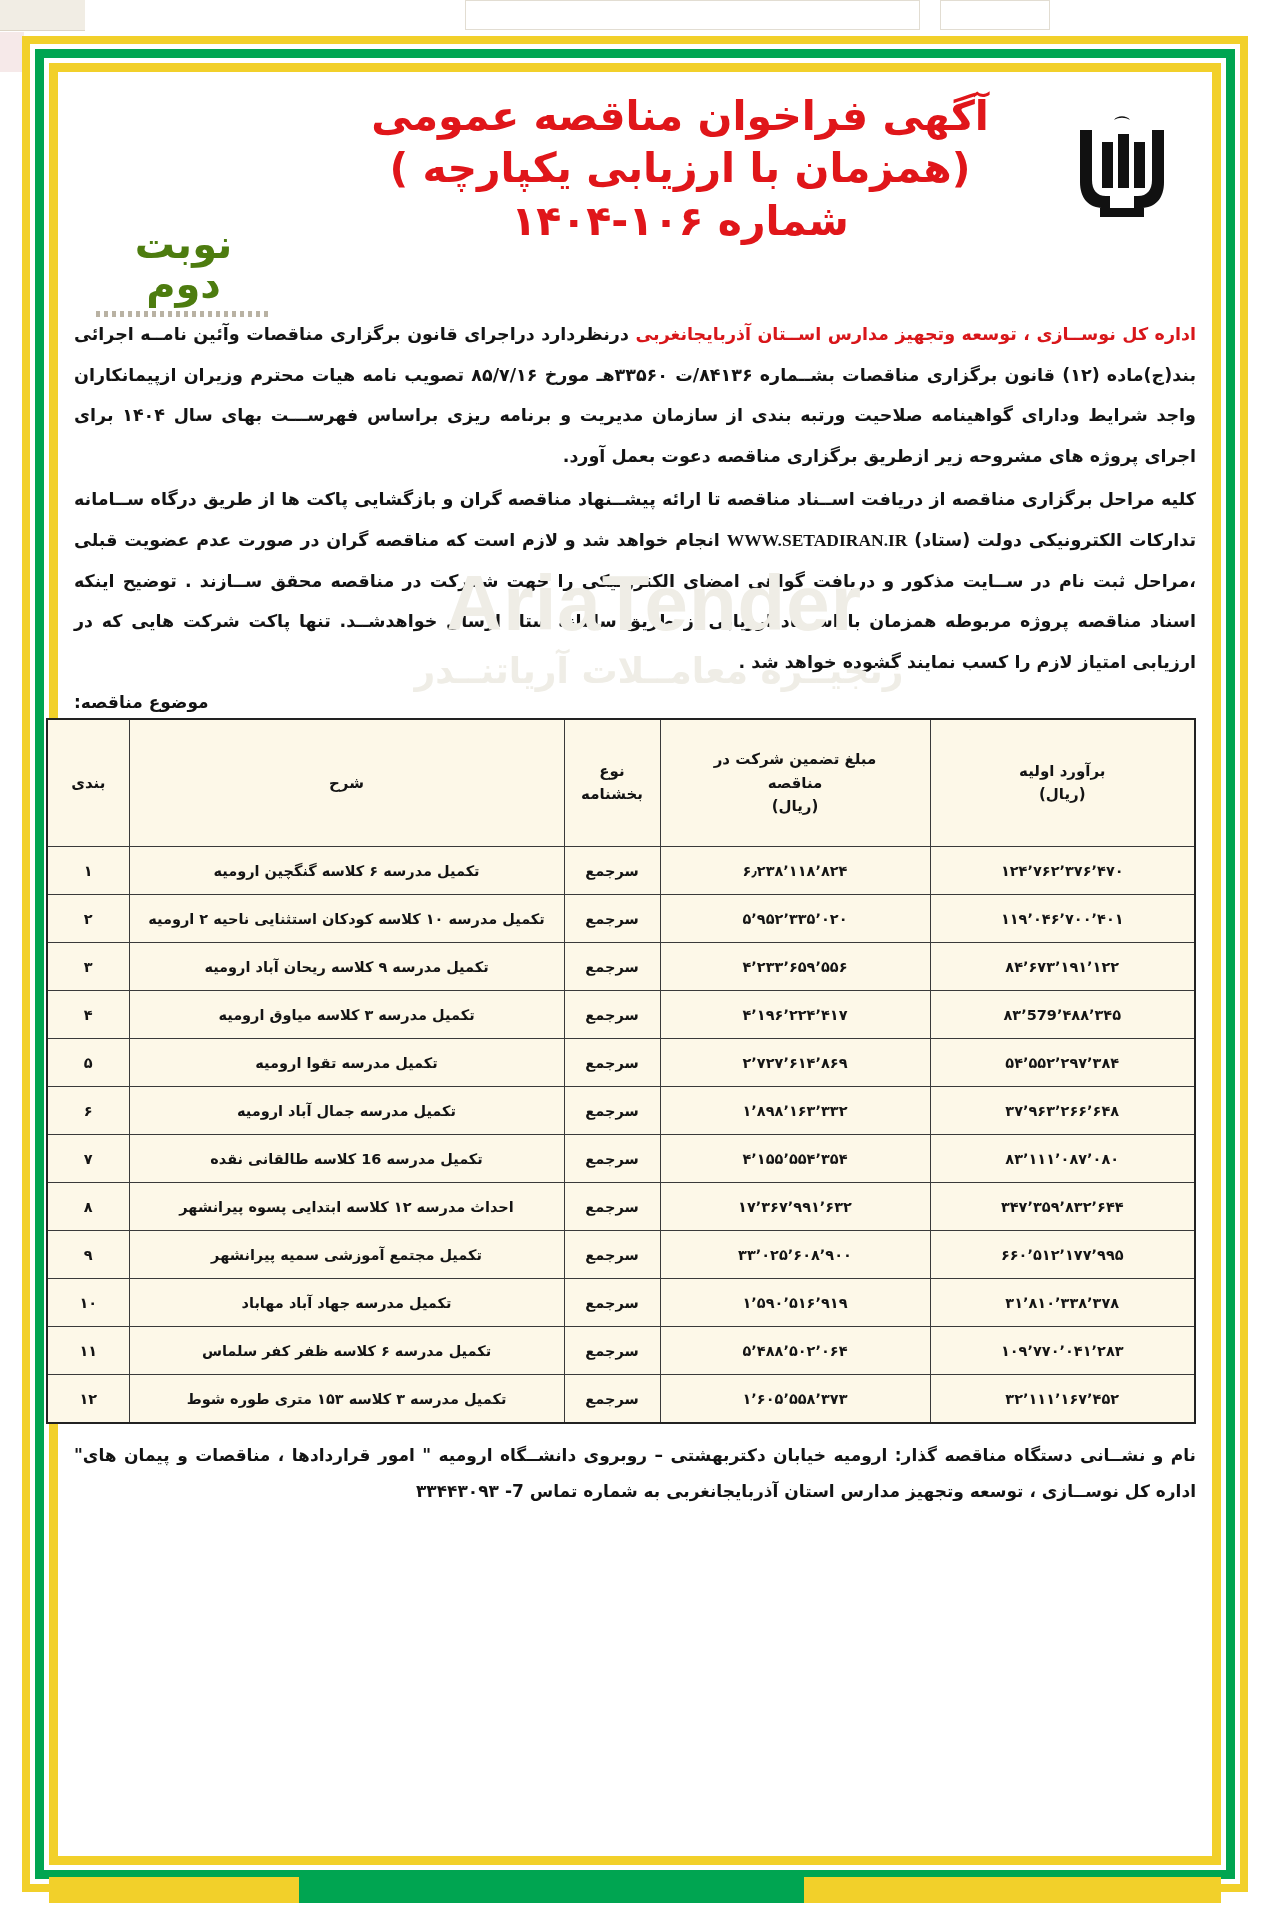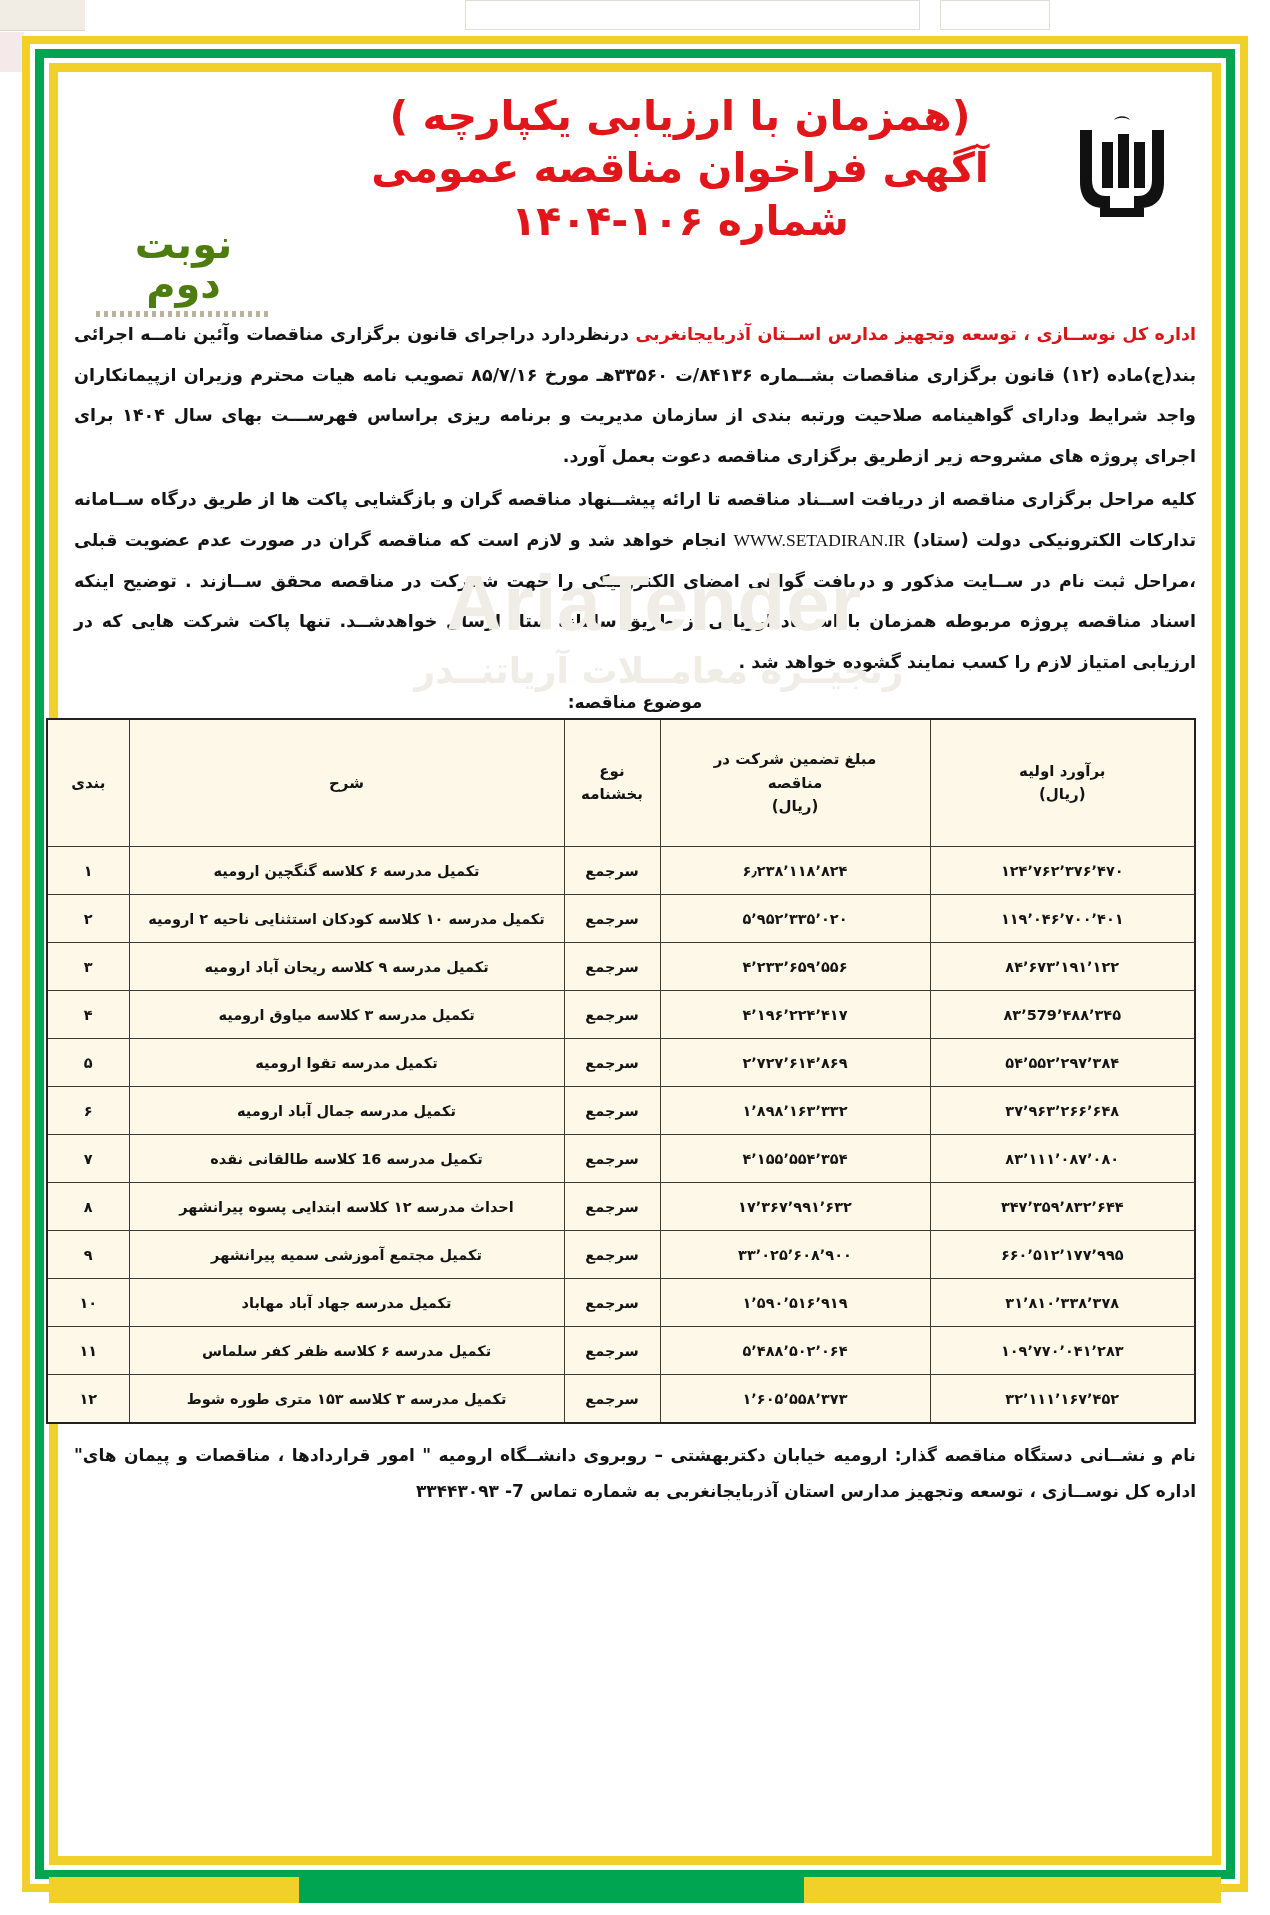--- a/index.html
+++ b/index.html
@@ -78,24 +78,24 @@
     font-size:17.5px;
     line-height:2.32;
     text-align:justify;
     text-justify:inter-word;
     color:#141414;
     font-weight:bold;
     font-family:"DejaVu Sans","Liberation Sans",sans-serif;
   }
   p.para.lead{color:#141414;}
   .red{color:#d8161a;}
-  .ltr{direction:ltr;display:inline-block;unicode-bidi:embed;font-family:"Liberation Serif",serif;font-weight:normal;}
+  .ltr{direction:ltr;display:inline-block;unicode-bidi:embed;font-family:"Liberation Serif",serif;font-weight:bold;}
 
   .subject-label{
-    font-size:17px;font-weight:bold;color:#141414;margin:10px 0 6px 0;text-align:center;
+    font-size:17px;font-weight:bold;color:#141414;margin:10px 0 6px 0;text-align:left;
   }
 
   
   .tbl-wrap{position:relative;}
   table.tender{
     width:100%;border-collapse:collapse;
     background:#fdf8e8;
     table-layout:fixed;
     border:2px solid #222;
   }
@@ -186,22 +186,22 @@
             <path d="M56 22 h11 v54 h-11 z"></path>
             <path d="M72 30 h11 v46 h-11 z"></path>
             <path d="M102 18 h-12 v50 c0 10 -5 16 -14 16 h-4 v12 h6 c16 0 24 -10 24 -26 z"></path>
             <path d="M38 96 h44 v9 h-44 z"></path>
             <path d="M52 8 c3 -5 13 -5 16 0 c-5 -3 -11 -3 -16 0 z"></path>
           </g>
         </svg>
       </div>
 
       <div class="title-block">
+        <div class="title-line t1">آگهی فراخوان مناقصه عمومی</div>
         <div class="title-line t2">(همزمان با ارزیابی یکپارچه )</div>
-        <div class="title-line t1">آگهی فراخوان مناقصه عمومی</div>
         <div class="title-line t3">شماره ۱۰۶-۱۴۰۴</div>
       </div>
 
       <div class="nobat">
         <div class="nobat-txt">نوبت دوم</div>
         <div class="nobat-dots"></div>
       </div>
     </div>
 
     <div class="body-text">

